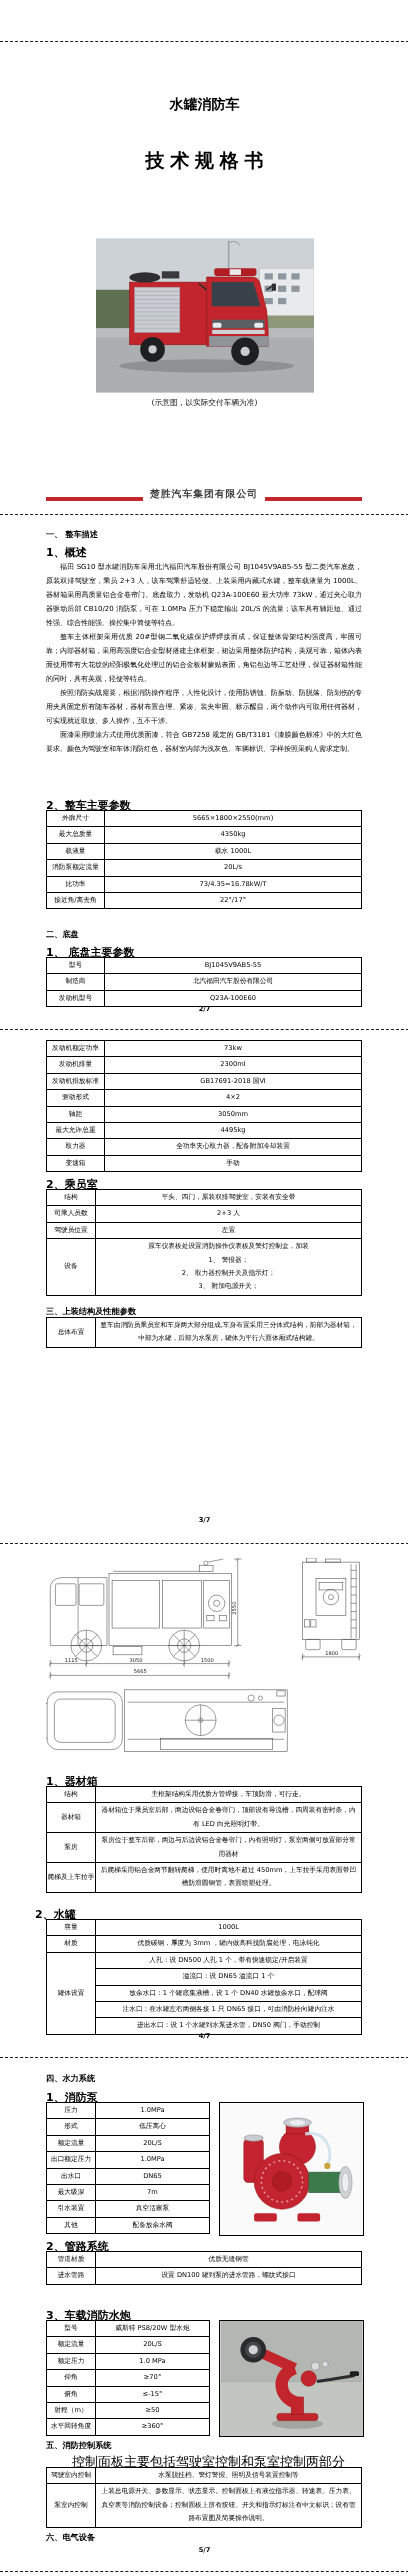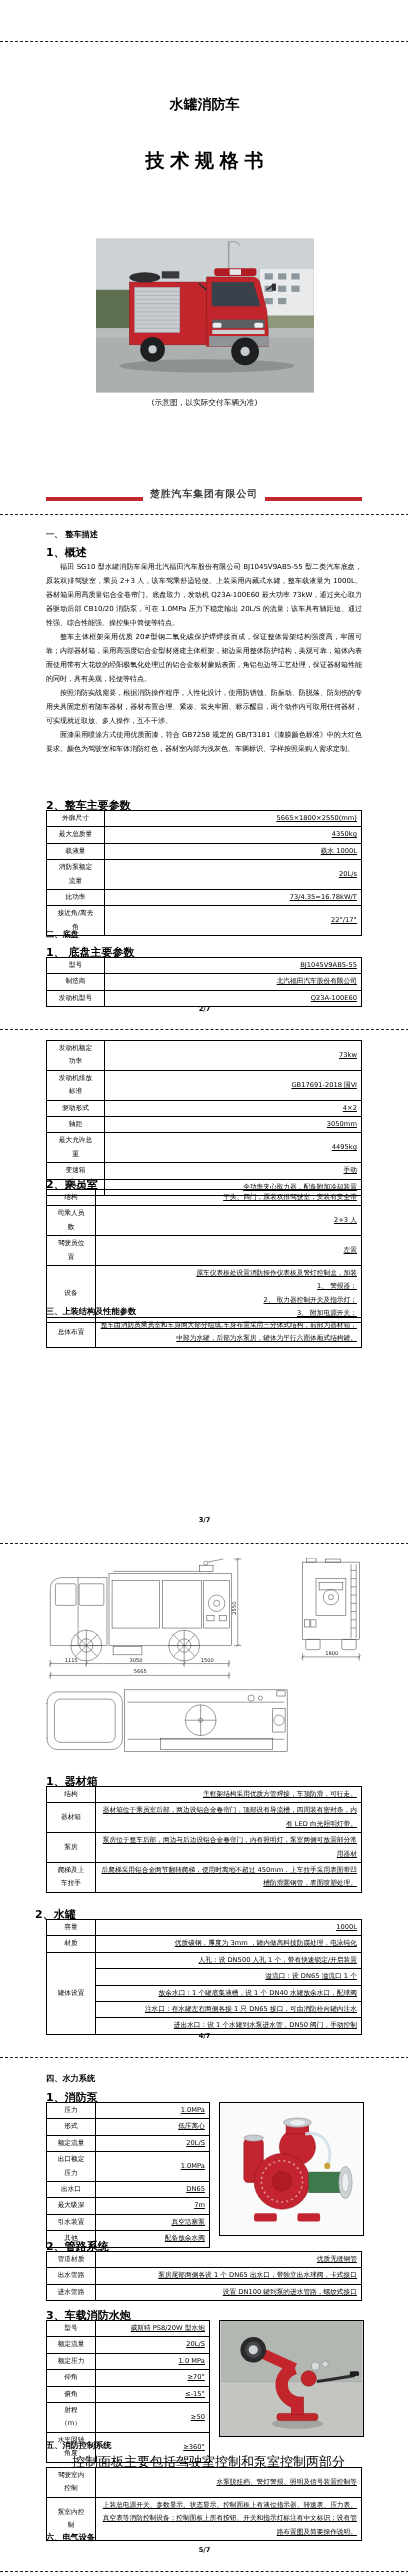--- a/index.html
+++ b/index.html
@@ -18,22 +18,22 @@
                 font-family:"DejaVu Serif",serif;}
   .h1{font-size:8.2px;font-weight:bold;}
   .h2{font-size:11px;font-weight:bold;text-align:center;}
   .paras p{margin:0;text-indent:2em;font-size:7px;line-height:14px;text-align:justify;}
   .intro{font-size:13px;text-indent:2em;}
   .pn{left:0;width:409px;text-align:center;font-size:6.7px;font-weight:bold;}
   table{border-collapse:collapse;table-layout:fixed;}
   .kv{width:316px;}
   .kv.has-img{width:164px;}
   .kv td{border:0.5px solid #000;font-size:6.7px;padding:1px 4.1px;line-height:13.4px;vertical-align:middle;}
-  .kv td.lbl{text-align:center;padding:1px 10px;}
-  .kv td.val{text-align:right;white-space:pre-line;text-decoration:underline;}
+  .kv td.lbl{text-align:center;padding:1px 0;}
+  .kv td.val{text-align:center;white-space:pre-line;}
   .stack{padding:0 !important;}
   .stack>div{padding:1px 4.1px;line-height:13.4px;}
   .stack>div+div{border-top:0.5px solid #000;}
   .imgbox{border:0.5px solid #000;background:#fff;overflow:hidden;}
   .dim{font-family:"DejaVu Sans",sans-serif;font-size:10px;fill:#222;}
   svg .ln{stroke:#3c3c3c;fill:none;stroke-width:1;}
 </style>
 </head>
 <body>
 
@@ -199,42 +199,46 @@
       <colgroup>
           <col style="width:58px">
           <col>
         </colgroup>
       <tbody>
           <tr>
             <td class="lbl">发动机额定功率</td>
             <td class="val">73kw</td>
           </tr>
           <tr>
+            <td class="lbl">发动机排量</td>
+            <td class="val">2300ml</td>
+          </tr>
+          <tr>
             <td class="lbl">发动机排放标准</td>
             <td class="val">GB17691-2018 国Ⅵ</td>
           </tr>
           <tr>
             <td class="lbl">驱动形式</td>
             <td class="val">4×2</td>
           </tr>
           <tr>
             <td class="lbl">轴距</td>
             <td class="val">3050mm</td>
           </tr>
           <tr>
             <td class="lbl">最大允许总重</td>
             <td class="val">4495kg</td>
           </tr>
           <tr>
+            <td class="lbl">取力器</td>
+            <td class="val">全功率夹心取力器，配备附加冷却装置</td>
+          </tr>
+          <tr>
             <td class="lbl">变速箱</td>
             <td class="val">手动</td>
-          </tr>
-          <tr>
-            <td class="lbl">取力器</td>
-            <td class="val">全功率夹心取力器，配备附加冷却装置</td>
           </tr>
         </tbody>
     </table>
   </div>
 
   <div class="abs h2" style="top:1177px;left:46px">2、乘员室</div>
   <div class="abs" style="top:1189px;left:46px">
     <table class="kv">
       <colgroup>
           <col style="width:49px">
@@ -498,24 +502,20 @@
       <colgroup>
           <col style="width:49px">
           <col>
         </colgroup>
       <tbody>
           <tr>
             <td class="lbl">管道材质</td>
             <td class="val">优质无缝钢管</td>
           </tr>
           <tr>
-            <td class="lbl">出水管路</td>
-            <td class="val">泵房尾部两侧各设 1 个 DN65 出水口，带独立出水球阀，卡式接口</td>
-          </tr>
-          <tr>
             <td class="lbl">进水管路</td>
             <td class="val">设置 DN100 罐到泵的进水管路，螺纹式接口</td>
           </tr>
         </tbody>
     </table>
   </div>
 
   <div class="abs h2" style="top:2308px;left:46px">3、车载消防水炮</div>
   <div class="abs" style="top:2320px;left:46px">
     <table class="kv has-img">

